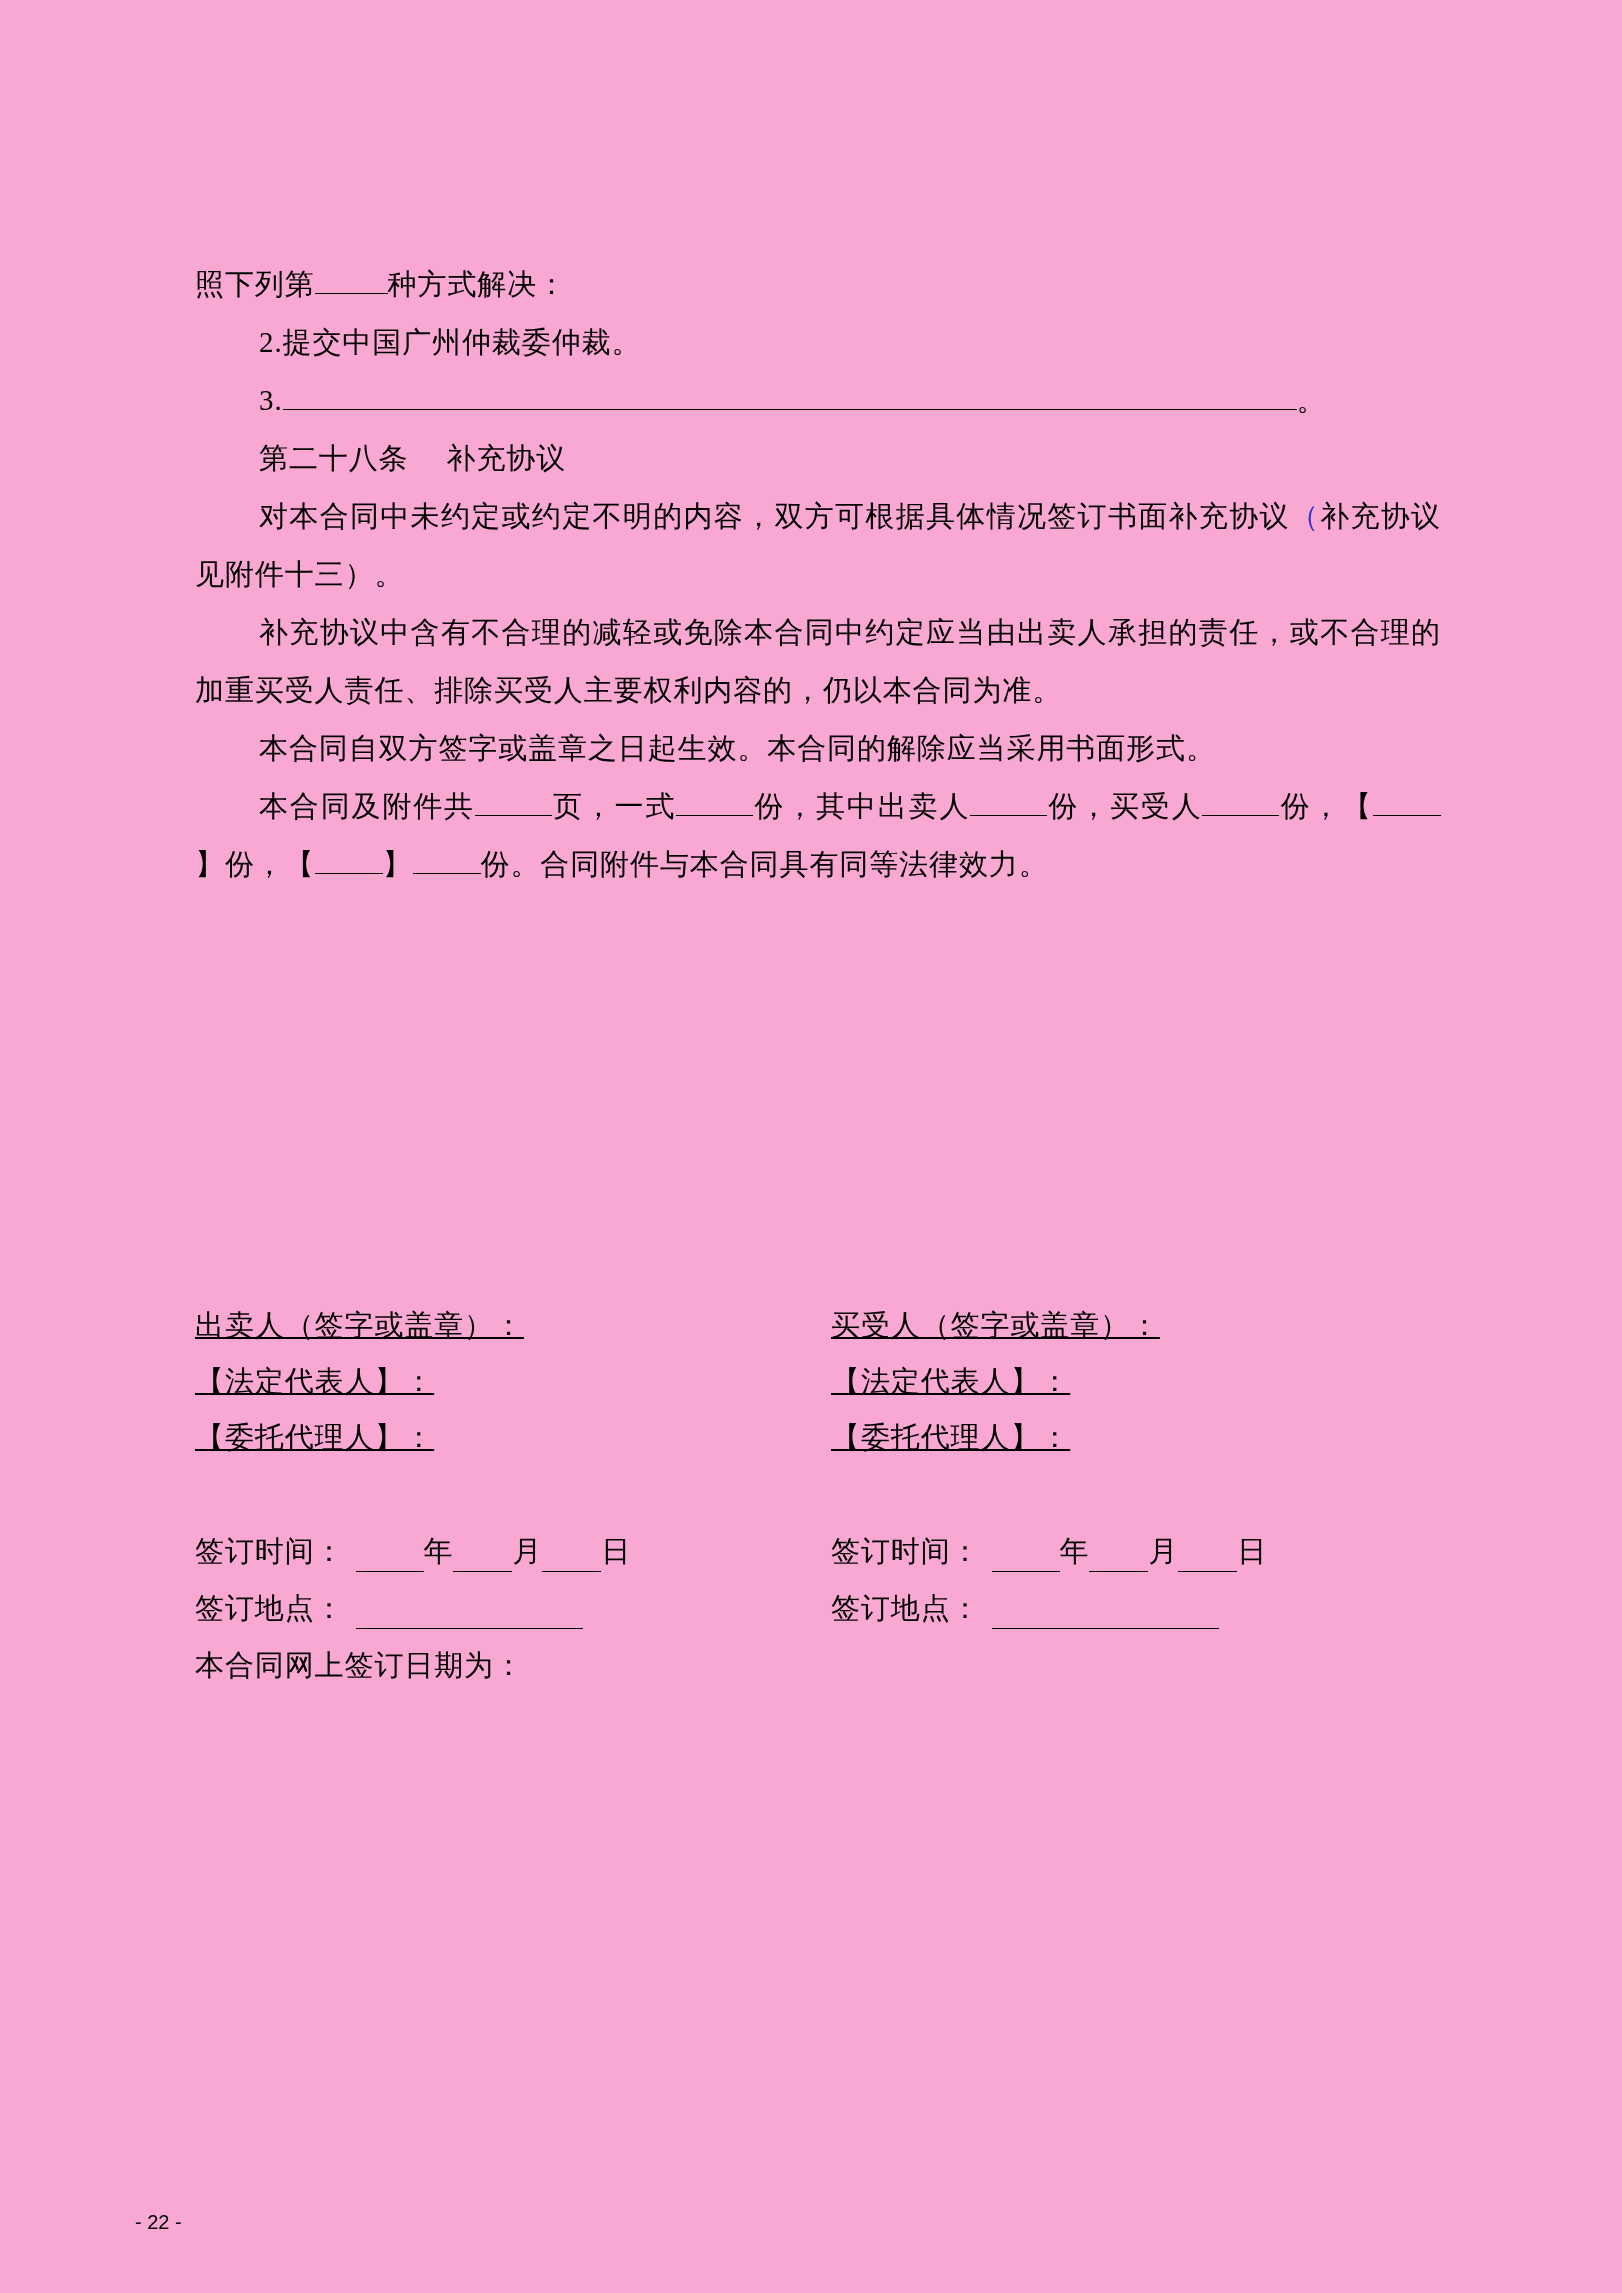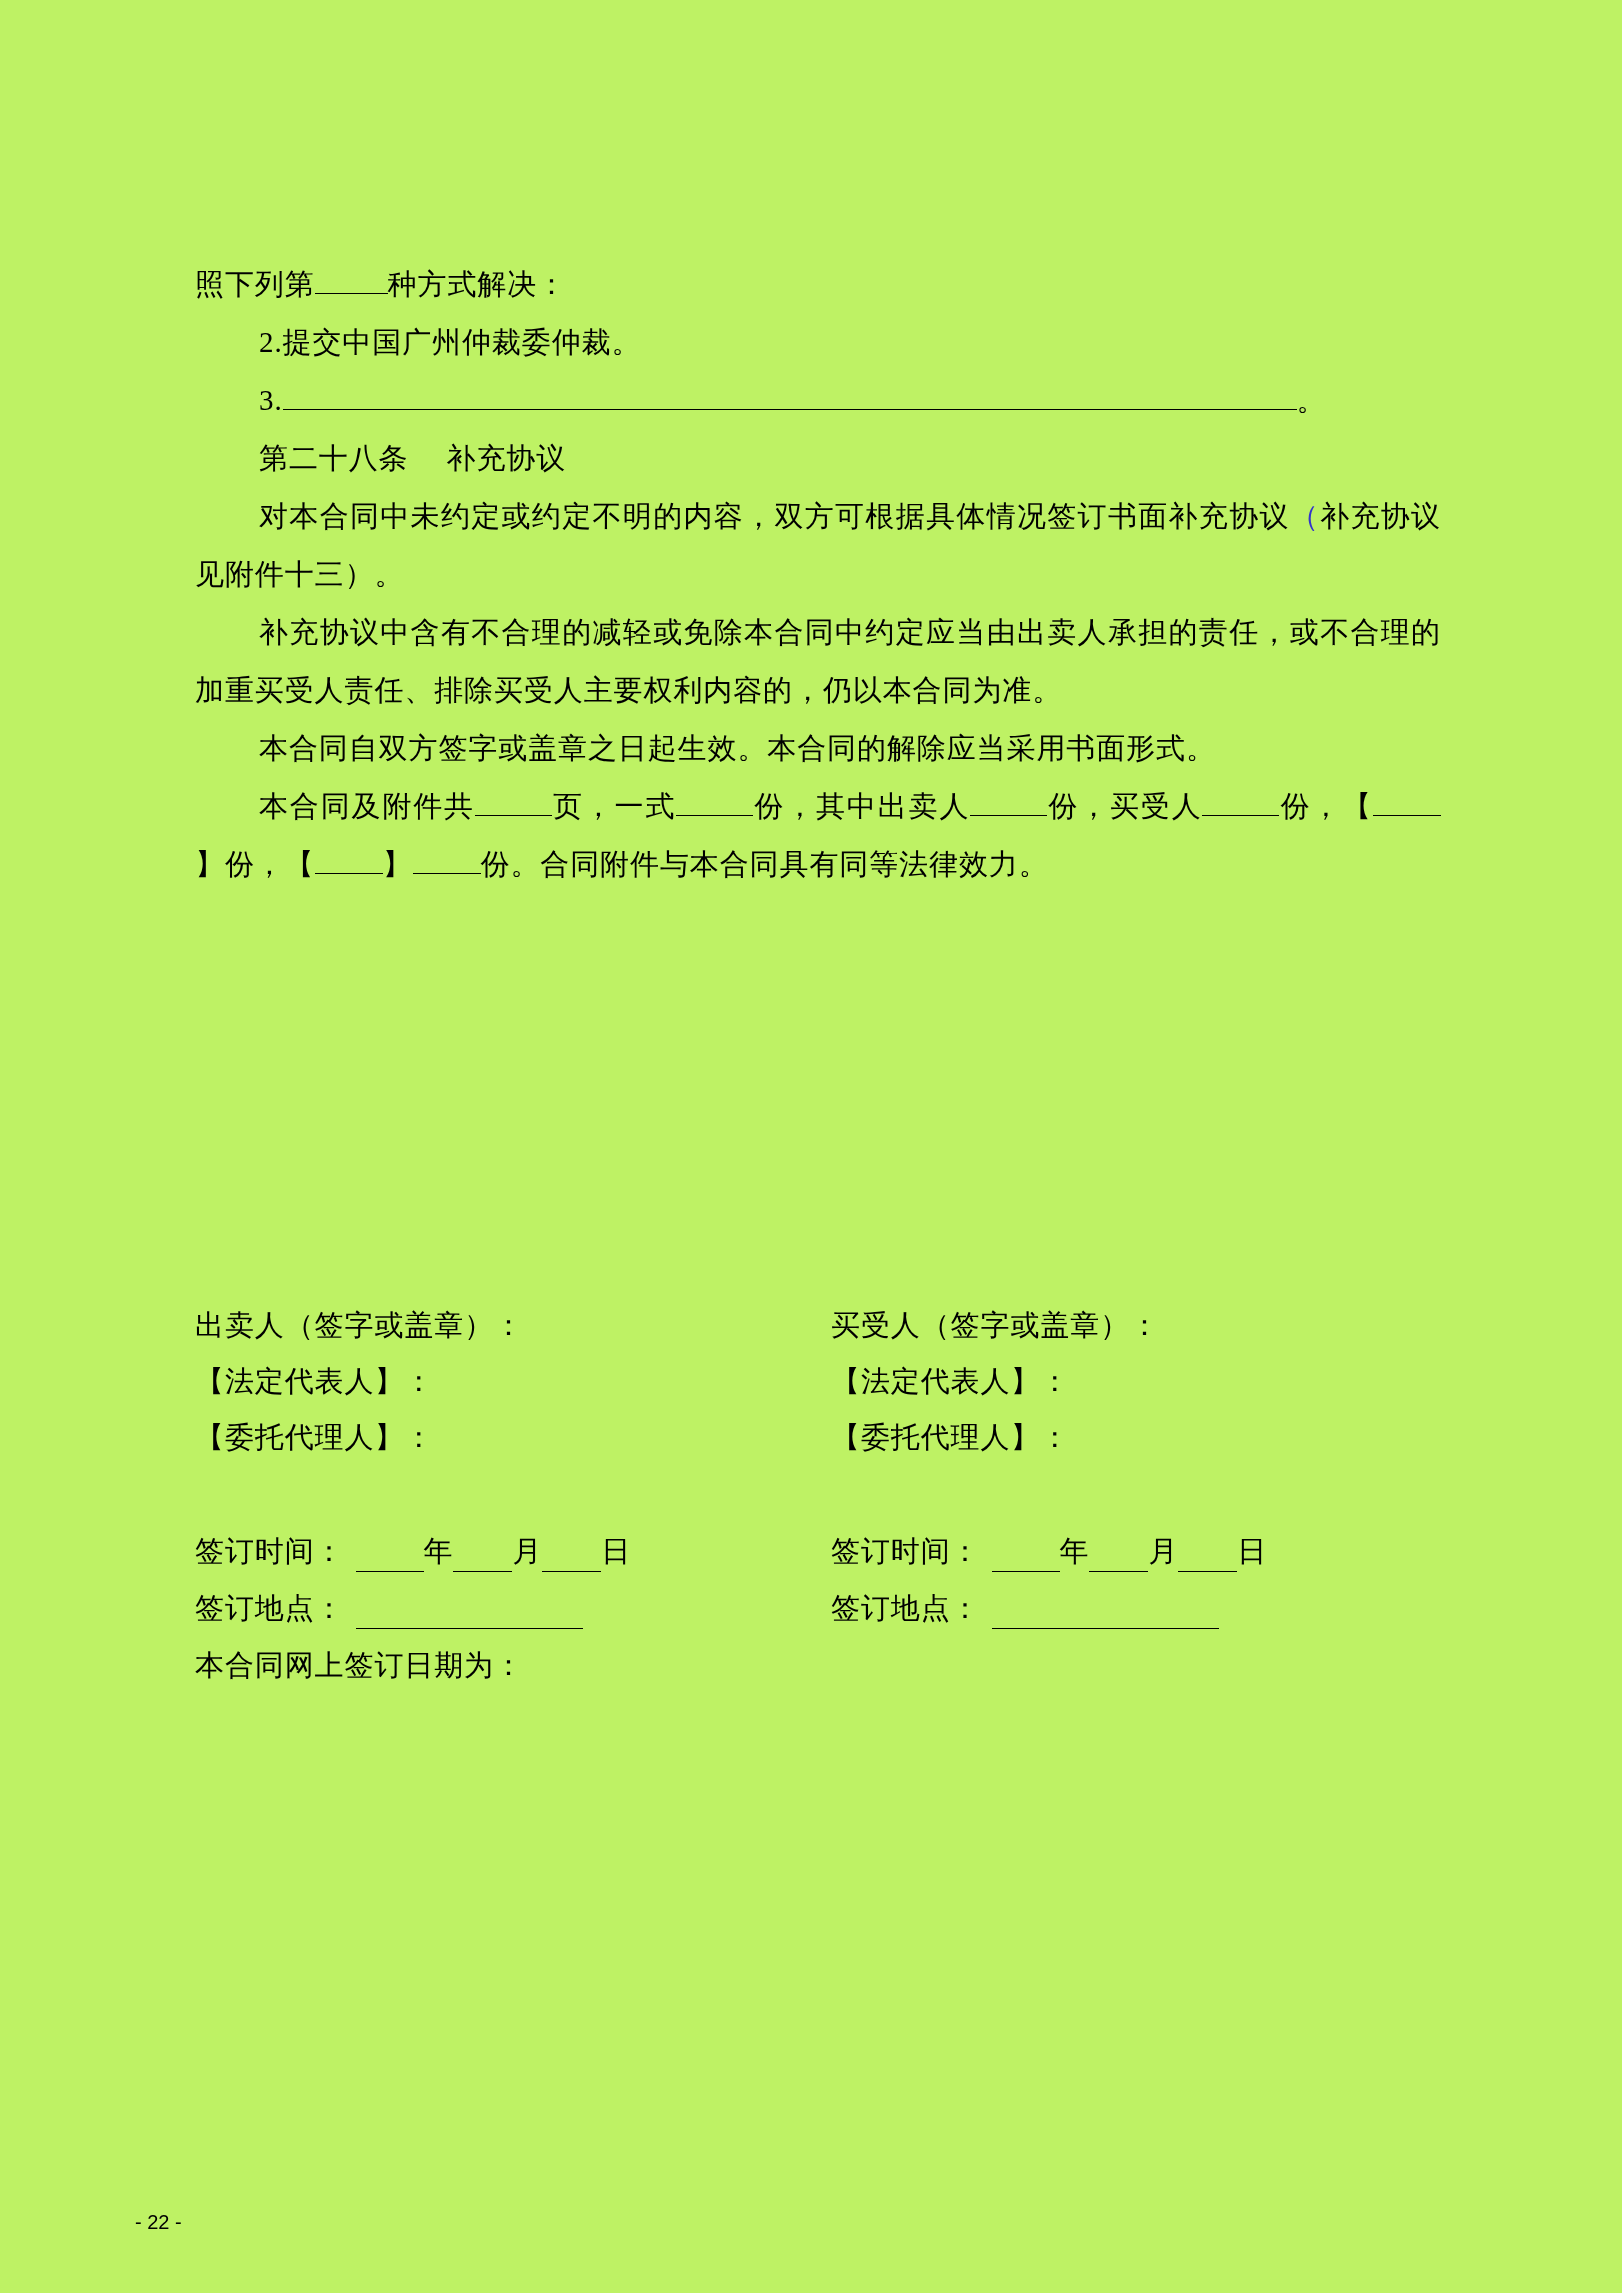--- a/index.html
+++ b/index.html
@@ -2,21 +2,21 @@
 <html style="font-size:14.5px"><head>
 <meta charset="utf-8">
 <style>
   * { margin: 0; padding: 0; box-sizing: border-box; }
   html, body { background: #ffffff; }
   body {
     width: 1623px; height: 2294px; position: relative;
     font-family: "Liberation Serif", "DejaVu Serif", serif;
     color: #000000;
   }
-  .page { position: absolute; inset: 0; background: #bef264; overflow: hidden; padding-left: 41px; }
+  .page { position: absolute; inset: 0; background: #f9a8d4; overflow: hidden; padding-left: 41px; }
 
   
   .body-text {
     position: absolute; left: 195px; top: 255px; width: 1246px;
     font-size: 29px; letter-spacing: 0.9px; line-height: 58px;
     text-align: justify;
   }
   .para { text-align: justify; }
   .indent { text-indent: 64px; }
 
@@ -38,21 +38,21 @@
   .accent { color: #3333cc; }
 
   
   .sig-section, .signing-section {
     position: absolute; left: 195px; width: 1246px;
     font-size: 29px; letter-spacing: 0.9px;
   }
   .sig-section { top: 1298px; }
   .signing-section { top: 1515px; }
   .col-right { position: absolute; left: 636px; top: 0; }
-  .sig-row { height: 56px; display: flex; align-items: center; }
+  .sig-row { height: 56px; display: flex; align-items: center; text-decoration: underline; }
   .signing-row { height: 57px; display: flex; align-items: flex-end; }
 
   .page-number {
     position: absolute; left: 135px; top: 2211px;
     font-family: "Liberation Sans", "DejaVu Sans", sans-serif;
     font-size: 20px; color: #000;
   }
 </style>
 </head>
 <body>

